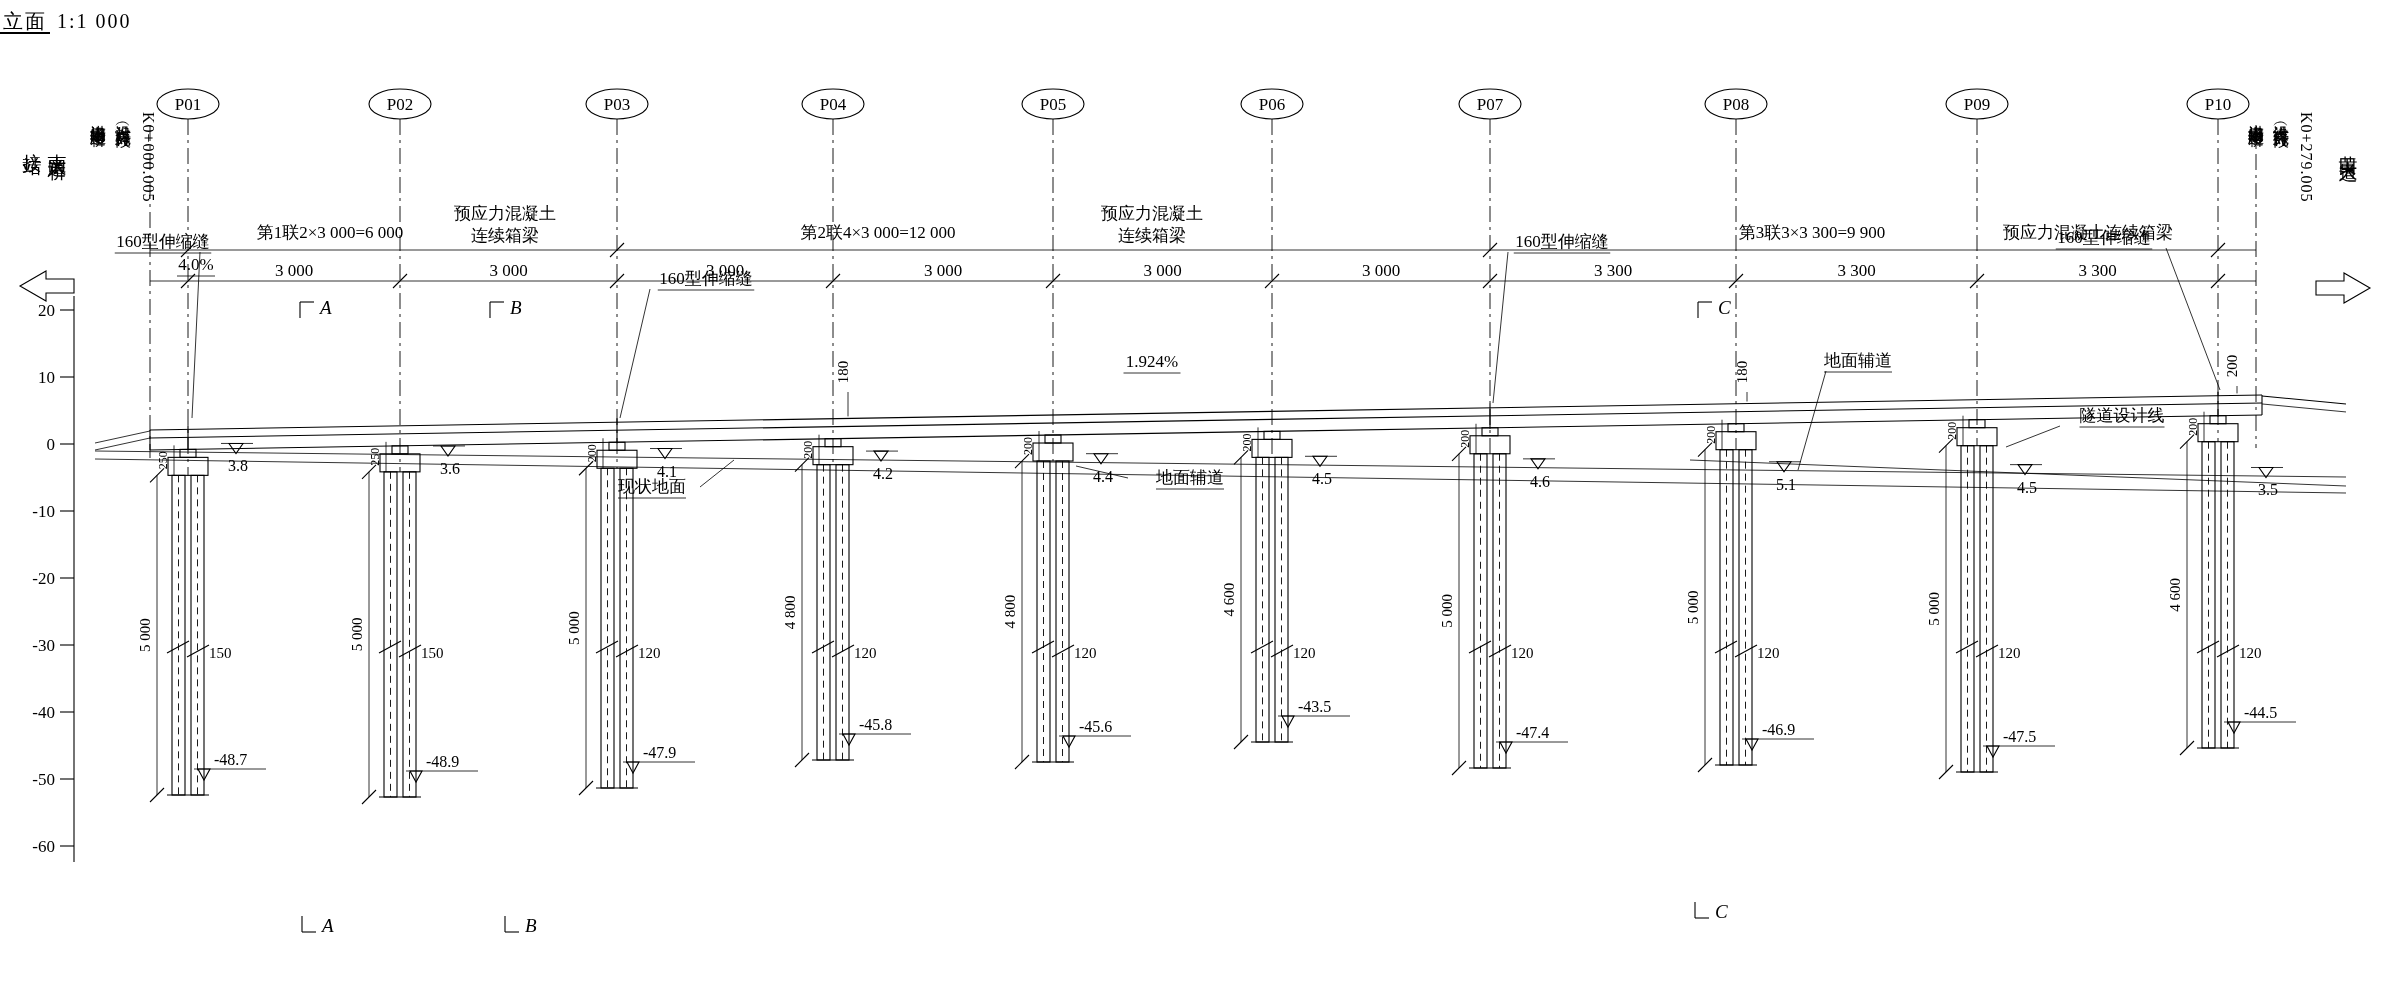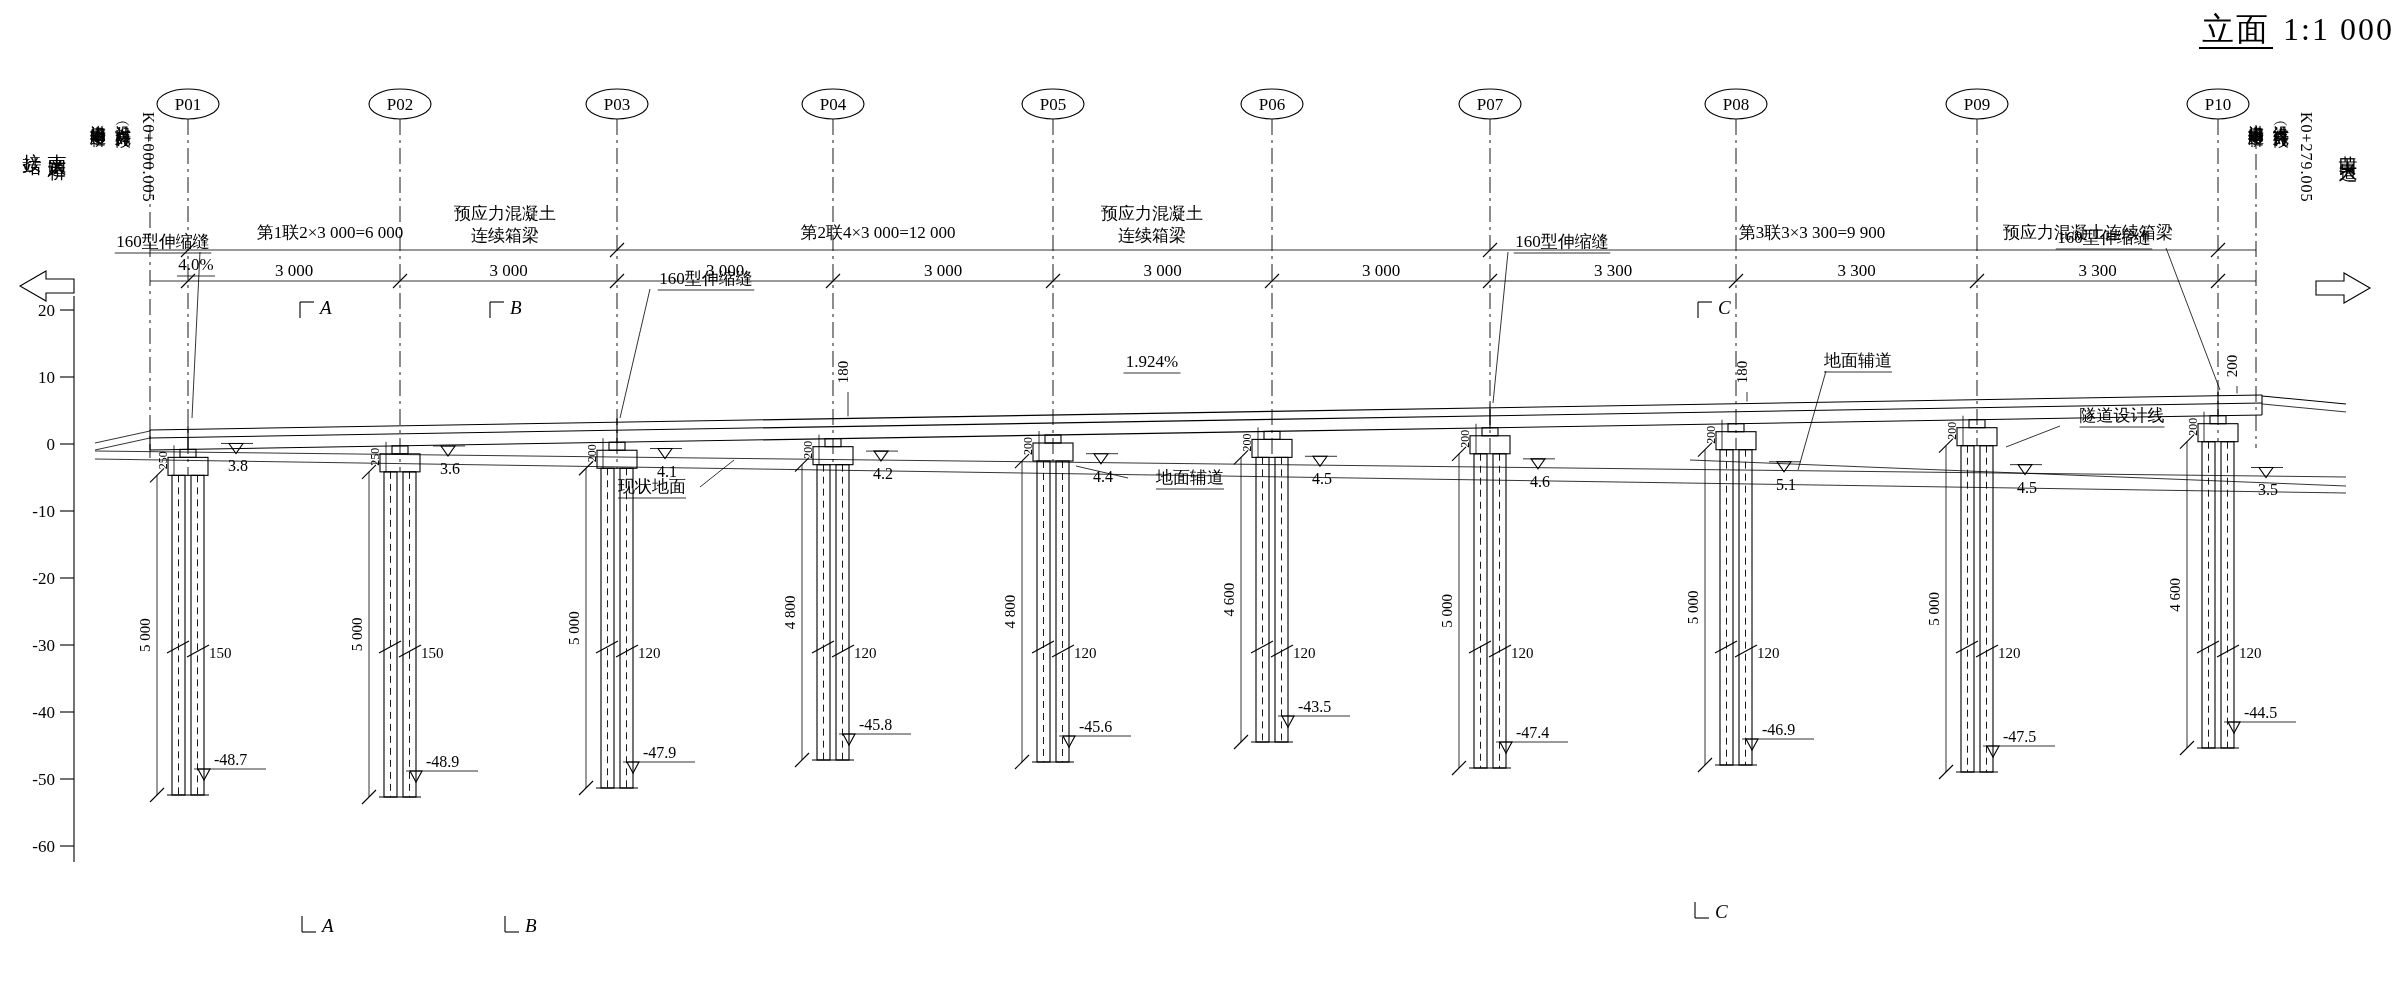--- a/index.html
+++ b/index.html
@@ -1,18 +1,18 @@
 <!DOCTYPE html>
 <html><head>
 <meta charset="utf-8">
 <style>
   html,body{margin:0;padding:0;background:#fff}
   .sheet{position:relative;width:2394px;height:1003px;background:#fff;
          font-family:"Liberation Serif","DejaVu Serif",serif;color:#000;overflow:hidden}
-  .title{position:absolute;top:8px;left:0;width:100%;text-align:right;font-size:32px;letter-spacing:2px}
+  .title{position:absolute;top:8px;left:0;width:100%;text-align:left;font-size:20px;letter-spacing:2px}
   .title .main{border-bottom:2px solid #000;padding:0 3px}
   #dwg{position:absolute;left:0;top:0}
   #dwg line,#dwg rect,#dwg ellipse,#dwg polygon,#dwg path{fill:none;stroke:#000;stroke-width:1.1}
   #dwg text{fill:#000;stroke:none;font-family:"Liberation Serif","DejaVu Serif",serif}
   #dwg .cl{stroke-dasharray:16 5 3 5;stroke-width:.9}
   #dwg .dsh{stroke-dasharray:7 5;stroke-width:.9}
   #dwg .tn{stroke-width:.8}
   .vwrap{position:absolute;display:flex;gap:4px}
   .vcol{writing-mode:vertical-lr;text-orientation:mixed;font-size:16px;line-height:21px;
         letter-spacing:1px;white-space:nowrap}

